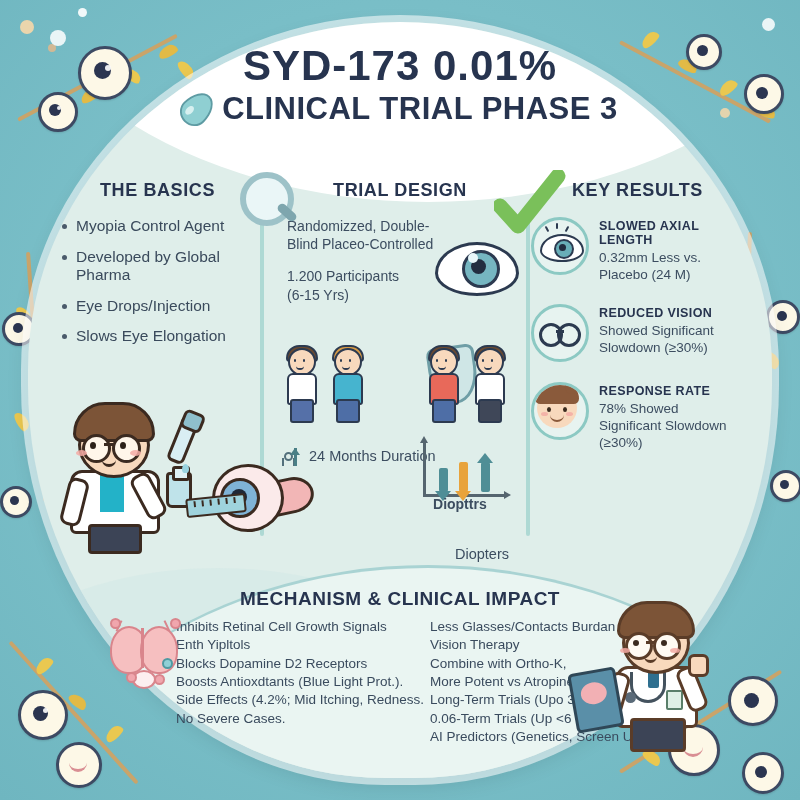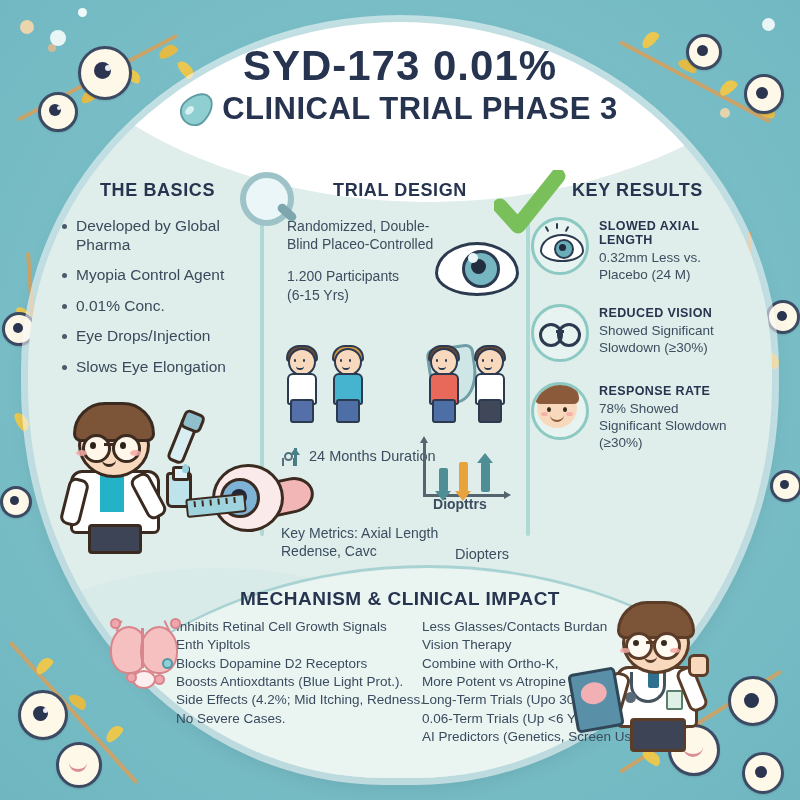--- a/index.html
+++ b/index.html
@@ -179,21 +179,21 @@
   .km{position:absolute;left:4px;top:344px;font-size:14px;color:#3c4d60;line-height:1.3;}
   .km2{position:absolute;right:14px;top:366px;font-size:14.5px;color:#3c4d60;}
 
   
   .bottom{position:absolute;left:0;right:0;top:588px;height:190px;z-index:7;}
   .bottom-head{text-align:center;font-size:19px;font-weight:bold;color:#27344f;
      letter-spacing:.5px;margin-bottom:8px;}
   .bcols{display:flex;padding:0 36px;gap:10px;}
   .bcol{flex:1;}
   .bline{font-size:13.5px;color:#3a4b5e;line-height:1.36;white-space:nowrap;}
-  .bcol.right .bline{margin-left:8px;}
+  .bcol.right .bline{margin-left:16px;}
 
   
   .brain{position:absolute;left:108px;top:620px;width:72px;height:66px;z-index:8;}
   .brain .lobe{position:absolute;top:6px;width:34px;height:44px;background:#f6bfc0;
      border:2.5px solid #d9858c;border-radius:50% 50% 45% 45%;}
   .brain .lobe.l{left:2px;} .brain .lobe.r{right:2px;}
   .brain .mid{position:absolute;left:33px;top:8px;width:3px;height:40px;background:#d9858c;}
   .brain .node{position:absolute;width:7px;height:7px;border-radius:50%;background:#f0a6ad;
      border:2px solid #d9858c;}
   .brain .wire{position:absolute;background:#d9858c;width:2px;}
@@ -434,23 +434,22 @@
     <path d="M6 36 L24 56 L64 6" stroke="#7ac05a" stroke-width="15" fill="none" stroke-linecap="round" stroke-linejoin="round"></path>
   </svg>
 
   <div class="cols">
     <div class="vline v1"></div>
     <div class="vline v2"></div>
 
     <div class="col left">
       <div class="col-head">THE BASICS</div>
       <ul class="bullets">
+        <li>Myopia Control Agent</li>
         <li>Developed by Global Pharma</li>
-        <li>Myopia Control Agent</li>
-        <li>0.01% Conc.</li>
         <li>Eye Drops/Injection</li>
         <li>Slows Eye Elongation</li>
       </ul>
     </div>
 
     <div class="col mid">
       <div class="col-head">TRIAL DESIGN</div>
 
       <div class="eye-big">
         <div class="iris"></div>
@@ -516,21 +515,20 @@
         </div>
         <div class="bar-arrow" style="left:44px;height:30px;background:#e8a33c;">
           <i style="bottom:-9px;border-left:8px solid transparent;border-right:8px solid transparent;border-top:10px solid #e8a33c;"></i>
         </div>
         <div class="bar-arrow" style="left:66px;height:30px;background:#4f8e96;">
           <i style="top:-9px;border-left:8px solid transparent;border-right:8px solid transparent;border-bottom:10px solid #4f8e96;"></i>
         </div>
         <div class="plot-lab">Diopttrs</div>
       </div>
 
-      <div class="km" style="width:170px;">Key Metrics: Axial Length Redense, Cavc</div>
       <div class="km2">Diopters</div>
     </div>
 
     <div class="col right">
       <div class="col-head">KEY RESULTS</div>
 
       <div class="kr">
         <div class="kr-badge">
           <div class="eye-g">
               <div class="iris"></div>

